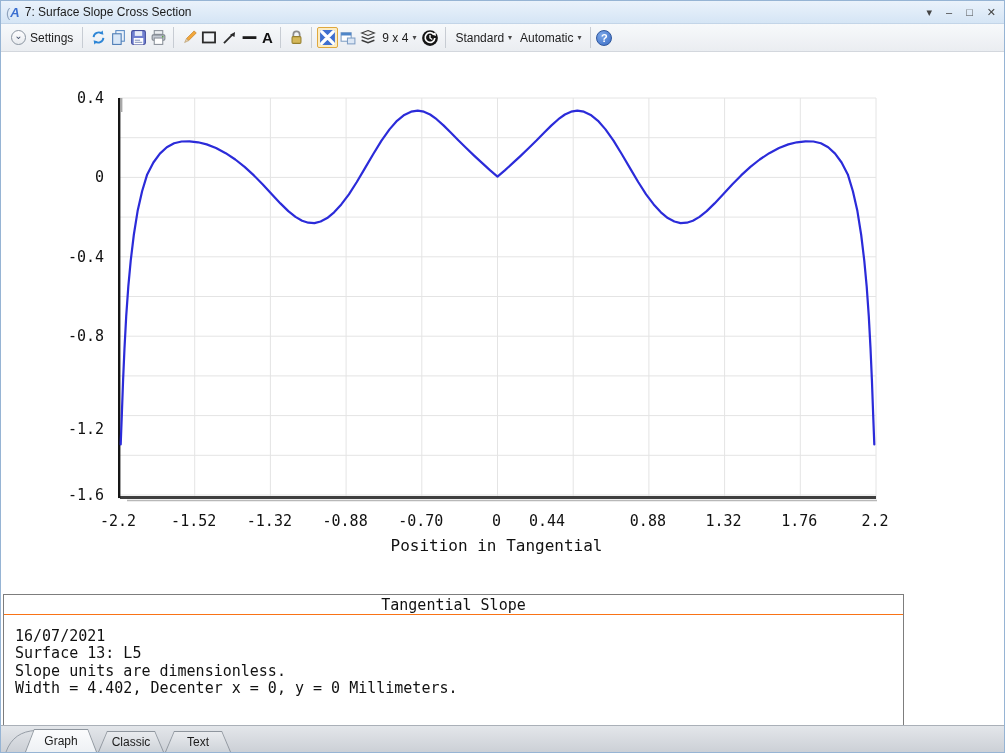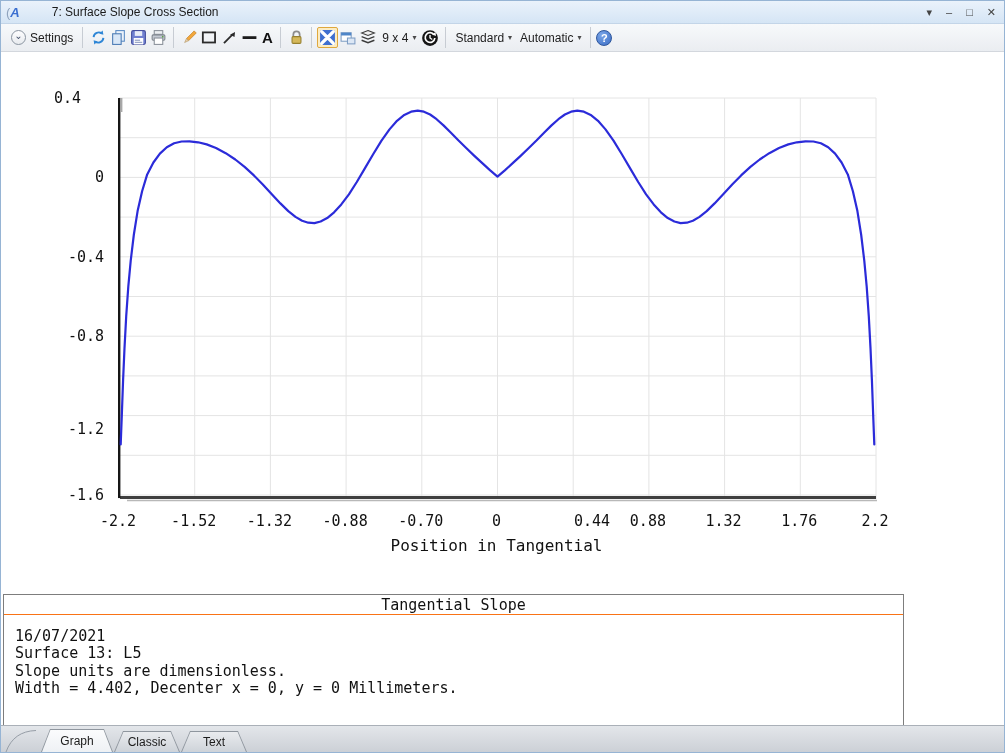--- a/index.html
+++ b/index.html
@@ -6,21 +6,21 @@
   html,body { width:1005px; height:753px; overflow:hidden; background:#fff;
               font-family:"Liberation Sans", sans-serif; }
   .window { position:relative; width:1005px; height:753px; border:1px solid #96b4d4; background:#fff; }
 
   
   .titlebar { height:23px; background:linear-gradient(#eaf2fb,#d5e5f5);
               display:flex; align-items:center; padding:0 8px 0 5px; border-bottom:1px solid #c3d5e8; }
   .logo { display:inline-flex; align-items:center; font-size:13px; font-weight:bold; margin-right:5px; line-height:1; }
   .logo .paren { color:#8fa3bd; font-weight:normal; }
   .logo .a { color:#3b6fd0; font-style:italic; }
-  .title-text { font-size:12px; color:#1a1a1a;margin-left:27px; }
+  .title-text { font-size:12px; color:#1a1a1a; }
   .win-controls { margin-left:auto; display:flex; align-items:center; gap:14px; }
   .win-controls span { font-size:11px; color:#444; cursor:default; line-height:1; }
 
   
   .toolbar { height:28px; background:linear-gradient(#f7f9fb,#eaedf1);
              border-bottom:1px solid #d3d7dd; display:flex; align-items:center; padding:0 6px; }
   .sep { width:1px; height:21px; background:#c7ccd3; margin:0 5px; }
   .tbtn { display:inline-flex; align-items:center; gap:4px; padding:2px 4px; border-radius:2px; }
   .tlabel { font-size:12px; color:#1c1c1c; }
   .caret { font-size:8px; color:#4a4a4a; }
@@ -51,21 +51,21 @@
   .panel { position:absolute; left:2px; top:542px; width:901px; height:133px;
            border:1px solid #7d7d7d; background:#fff; }
   .panel-header { height:20px; border-bottom:1px solid #f97316; display:flex; align-items:center; justify-content:center;
                   font-family:"DejaVu Sans Mono", monospace; font-size:15px; color:#111; }
   .panel-body { padding:13px 0 0 11px; }
   .panel-body div { font-family:"DejaVu Sans Mono", monospace; font-size:15px; line-height:17.3px; color:#111; white-space:pre; }
 
   
   .tabs { position:absolute; left:0; bottom:0; width:100%; height:27px;
           background:linear-gradient(#e3e6ea,#ccd0d6); border-top:1px solid #aab0b8;
-          display:flex; align-items:flex-end; padding-left:40px; }
+          display:flex; align-items:flex-end; padding-left:24px; }
   .tab { position:relative; width:66px; height:21px; margin-right:1px; cursor:default; }
   .tab.active { height:23px; width:72px; }
   .tab-shape { position:absolute; inset:0; background:#8f969e;
                clip-path:polygon(9px 0, calc(100% - 9px) 0, 100% 100%, 0 100%); }
   .tab-shape::after { content:''; position:absolute; inset:1px 1px 0 1px;
                       background:linear-gradient(#e9ebee,#ced3d9);
                       clip-path:polygon(8.4px 0, calc(100% - 8.4px) 0, 100% 100%, 0 100%); }
   .tab.active .tab-shape::after { background:linear-gradient(#fbfcfd,#eef1f4); }
   .tab-label { position:absolute; inset:0; display:flex; align-items:center; justify-content:center;
                font-size:12px; color:#1c1c1c; z-index:1; }
@@ -236,35 +236,35 @@
         <line x1="1" y1="319.6" x2="758" y2="319.6" stroke="#e4e4e4" stroke-width="1"></line>
         <line x1="1" y1="359.29999999999995" x2="758" y2="359.29999999999995" stroke="#e4e4e4" stroke-width="1"></line>
         <line x1="1" y1="399" x2="758" y2="399" stroke="#e4e4e4" stroke-width="1"></line>
         <line x1="9" y1="404.5" x2="759" y2="404.5" stroke="#b8b8b8" stroke-width="1.5"></line>
         <line x1="2" y1="401.5" x2="758" y2="401.5" stroke="#3f3f3f" stroke-width="3"></line>
         <line x1="1.2" y1="2" x2="1.2" y2="402" stroke="#161616" stroke-width="2.4"></line>
         <line x1="3.4" y1="2" x2="3.4" y2="16" stroke="#a8a8a8" stroke-width="2"></line>
         <polyline points="2.7,348.4 3.8,319.6 5.1,283.9 6.5,252.1 8.2,220.4 10.3,190.6 12.7,164.8 15.8,139.0 19.6,115.1 24.1,95.3 29.2,78.4 35.4,66.5 41.9,57.6 48.8,51.2 56.1,47.3 63.6,45.5 71.5,45.3 80.1,46.3 88.7,48.4 98.0,52.0 107.7,57.2 117.3,63.5 126.6,70.9 135.9,79.4 144.8,88.5 153.8,98.3 162.4,107.4 170.3,115.1 177.5,120.9 184.1,124.7 190.3,126.7 196.4,127.1 202.6,125.5 209.2,122.1 216.1,116.3 223.3,108.4 230.9,98.3 238.8,86.0 247.0,72.1 255.3,58.0 263.5,44.7 271.5,33.4 279.0,24.8 286.3,18.9 293.1,15.7 299.7,14.7 305.9,15.7 312.1,18.5 318.6,23.2 325.5,29.4 332.7,36.5 340.3,44.3 348.2,52.0 356.1,59.6 364.0,66.9 371.9,74.1 379.5,80.6 387.1,74.1 395.0,66.9 402.9,59.6 410.8,52.0 418.7,44.3 426.3,36.5 433.5,29.4 440.4,23.2 446.9,18.5 453.1,15.7 459.3,14.7 465.9,15.7 472.7,18.9 480.0,24.8 487.5,33.4 495.5,44.7 503.7,58.0 512.0,72.1 520.2,86.0 528.1,98.3 535.7,108.4 542.9,116.3 549.8,122.1 556.4,125.5 562.6,127.1 568.8,126.7 574.9,124.7 581.5,120.9 588.7,115.1 596.6,107.4 605.2,98.3 614.2,88.5 623.1,79.4 632.4,70.9 641.7,63.5 651.3,57.2 661.0,52.0 670.3,48.4 678.9,46.3 687.5,45.3 695.4,45.5 702.9,47.3 710.2,51.2 717.1,57.6 723.6,66.5 729.8,78.4 734.9,95.3 739.4,115.1 743.2,139.0 746.3,164.8 748.7,190.6 750.8,220.4 752.5,252.1 753.9,283.9 755.2,319.6 756.3,348.4" fill="none" stroke="#2b2bd9" stroke-width="2.2" stroke-linejoin="round" stroke-linecap="round"></polyline>
       </svg>
     <div id="ylabels">
-        <div style="top: -7px; text-align: center;">0.4</div>
+        <div style="top: -7px;">0.4</div>
         <div style="top: 72.4px;">0</div>
         <div style="top: 151.8px;">-0.4</div>
         <div style="top: 231.2px;">-0.8</div>
         <div style="top: 310.6px; margin-top: 13px;">-1.2</div>
         <div style="top: 390px;">-1.6</div>
       </div>
     <div id="xlabels">
         <div style="left: 0px;">-2.2</div>
         <div style="left: 75.7px;">-1.52</div>
         <div style="left: 151.4px;">-1.32</div>
         <div style="left: 227.1px;">-0.88</div>
         <div style="left: 302.8px;">-0.70</div>
         <div style="left: 378.5px;">0</div>
-        <div style="left: 474px;">0.44</div>
+        <div style="left: 429px;">0.44</div>
         <div style="left: 529.9px;">0.88</div>
         <div style="left: 605.6px;">1.32</div>
         <div style="left: 681.3px;">1.76</div>
         <div style="left: 757px;">2.2</div>
       </div>
     <div class="xtitle">Position in Tangential</div>
 
     <div class="panel">
       <div class="panel-header">Tangential Slope</div>
       <div class="panel-body" id="panel-lines">

